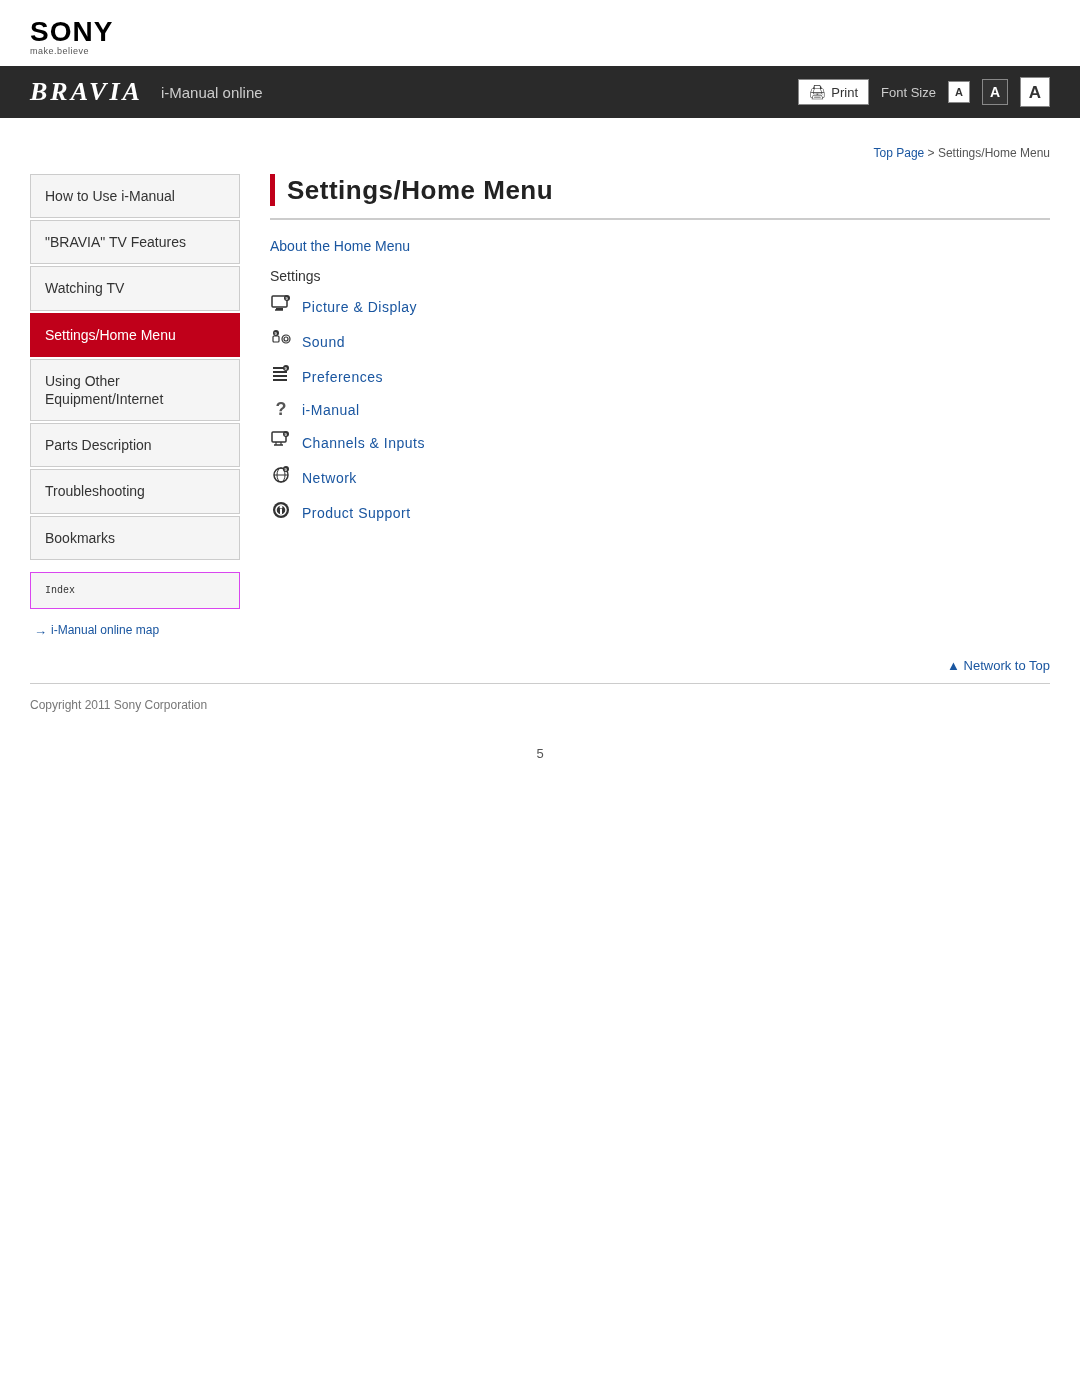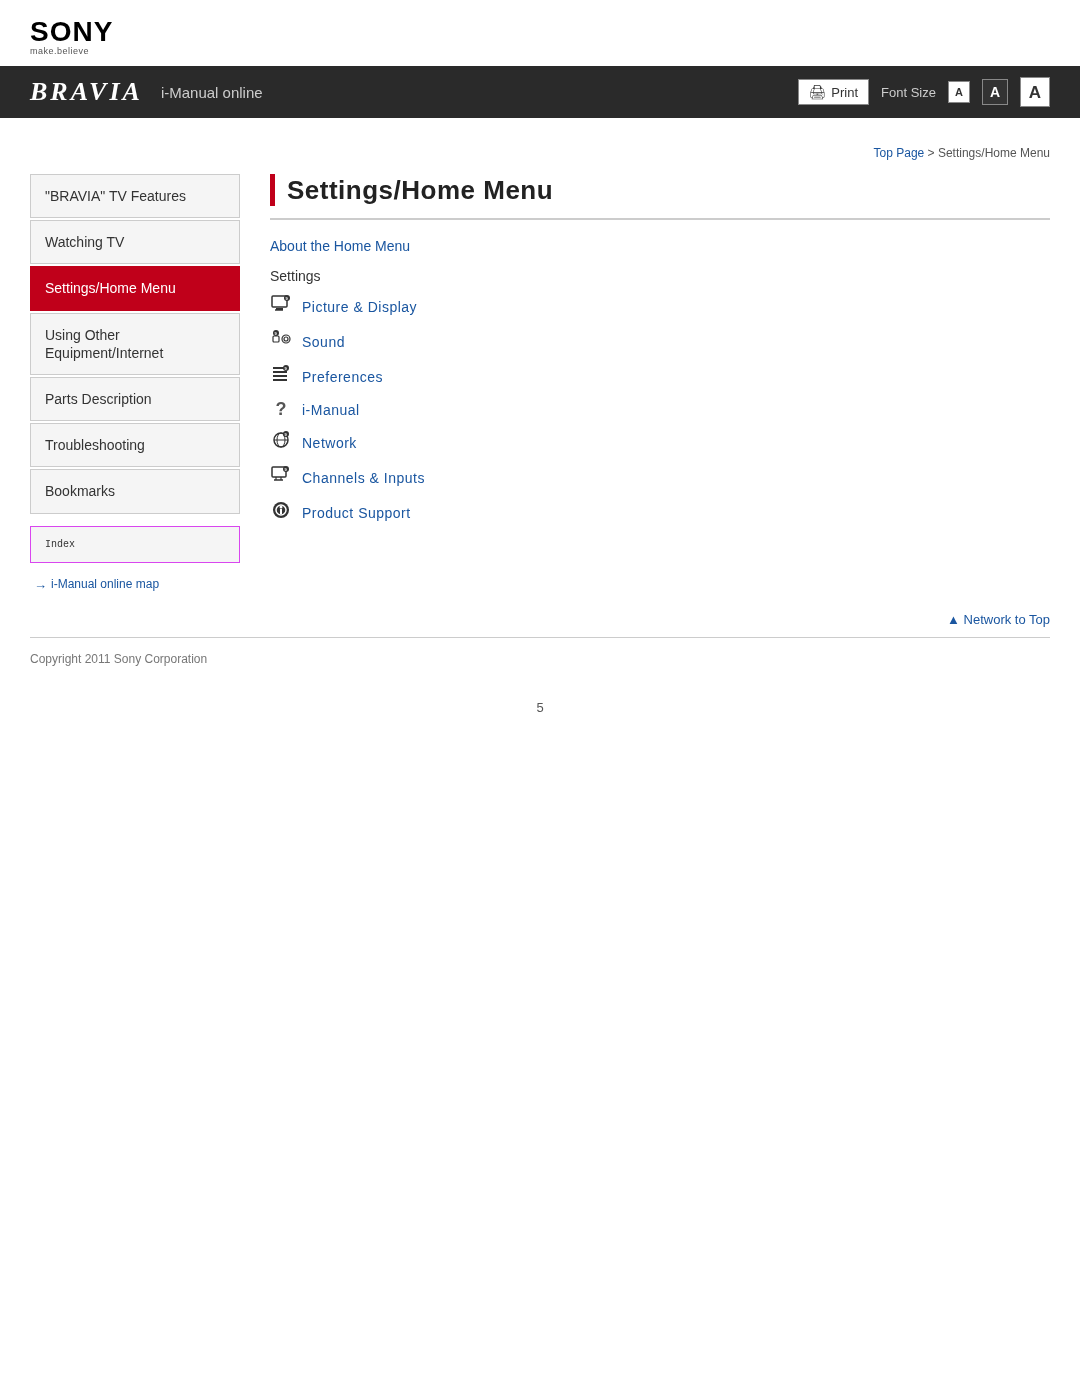--- a/index.html
+++ b/index.html
@@ -296,20 +296,21 @@
 
 <div class="breadcrumb-bar">
   <a>Top Page</a>
   <span> &gt; </span>
   <span>Settings/Home Menu</span>
 </div>
 
 <div class="main-layout">
 
   <div class="sidebar">
+    <div class="sidebar-item">How to Use i-Manual</div>
     <div class="sidebar-item">"BRAVIA" TV Features</div>
     <div class="sidebar-item">Watching TV</div>
     <div class="sidebar-item active">Settings/Home Menu</div>
     <div class="sidebar-item">Using Other Equipment/Internet</div>
     <div class="sidebar-item">Parts Description</div>
     <div class="sidebar-item">Troubleshooting</div>
     <div class="sidebar-item">Bookmarks</div>
 
     <div class="sidebar-index">Index</div>
 
@@ -367,45 +368,45 @@
         </span>
         <a class="settings-link" style="color: rgb(26, 86, 160); text-decoration: none; font-size: 14px; letter-spacing: 0.5px;">Preferences</a>
       </li>
       <li>
         <span class="setting-icon" style="font-weight:bold; font-size:18px; color:#555;">?</span>
         <a class="settings-link" style="color: rgb(26, 86, 160); text-decoration: none; font-size: 14px; letter-spacing: 0.5px;">i-Manual</a>
       </li>
       <li>
         <span class="setting-icon">
           <svg width="20" height="20" viewBox="0 0 20 20">
-            <circle cx="10" cy="10" r="7" fill="none" stroke="#333" stroke-width="1.5"></circle>
-            <ellipse cx="10" cy="10" rx="4" ry="7" fill="none" stroke="#333" stroke-width="1"></ellipse>
-            <line x1="3" y1="10" x2="17" y2="10" stroke="#333" stroke-width="1"></line>
-            <circle cx="15" cy="4" r="3" fill="#333"></circle>
-            <text x="13.5" y="6" font-size="4" fill="#fff" font-weight="bold">9</text>
-          </svg>
-        </span>
-        <a class="settings-link" style="color: rgb(26, 86, 160); text-decoration: none; font-size: 14px; letter-spacing: 0.5px;">Network</a>
-      </li>
-      <li>
-        <span class="setting-icon">
-          <svg width="20" height="20" viewBox="0 0 20 20">
             <rect x="1" y="2" width="14" height="10" rx="1" fill="none" stroke="#333" stroke-width="1.5"></rect>
             <line x1="5" y1="12" x2="5" y2="15" stroke="#333" stroke-width="1.2"></line>
             <line x1="10" y1="12" x2="10" y2="15" stroke="#333" stroke-width="1.2"></line>
             <line x1="3" y1="15" x2="12" y2="15" stroke="#333" stroke-width="1.5"></line>
             <circle cx="15" cy="4" r="3" fill="#333"></circle>
             <text x="13.5" y="6" font-size="4" fill="#fff" font-weight="bold">9</text>
           </svg>
         </span>
         <a class="settings-link" style="color: rgb(26, 86, 160); text-decoration: none; font-size: 14px; letter-spacing: 0.5px;">Channels &amp; Inputs</a>
       </li>
       <li>
         <span class="setting-icon">
           <svg width="20" height="20" viewBox="0 0 20 20">
+            <circle cx="10" cy="10" r="7" fill="none" stroke="#333" stroke-width="1.5"></circle>
+            <ellipse cx="10" cy="10" rx="4" ry="7" fill="none" stroke="#333" stroke-width="1"></ellipse>
+            <line x1="3" y1="10" x2="17" y2="10" stroke="#333" stroke-width="1"></line>
+            <circle cx="15" cy="4" r="3" fill="#333"></circle>
+            <text x="13.5" y="6" font-size="4" fill="#fff" font-weight="bold">9</text>
+          </svg>
+        </span>
+        <a class="settings-link" style="color: rgb(26, 86, 160); text-decoration: none; font-size: 14px; letter-spacing: 0.5px;">Network</a>
+      </li>
+      <li>
+        <span class="setting-icon">
+          <svg width="20" height="20" viewBox="0 0 20 20">
             <circle cx="10" cy="10" r="8" fill="#333"></circle>
             <circle cx="10" cy="10" r="5" fill="none" stroke="#fff" stroke-width="1.5"></circle>
             <circle cx="10" cy="7" r="1.5" fill="#fff"></circle>
             <rect x="9" y="9" width="2" height="5" fill="#fff"></rect>
           </svg>
         </span>
         <a class="settings-link" style="color: rgb(26, 86, 160); text-decoration: none; font-size: 14px; letter-spacing: 0.5px;">Product Support</a>
       </li>
     </ul>
   </div>

